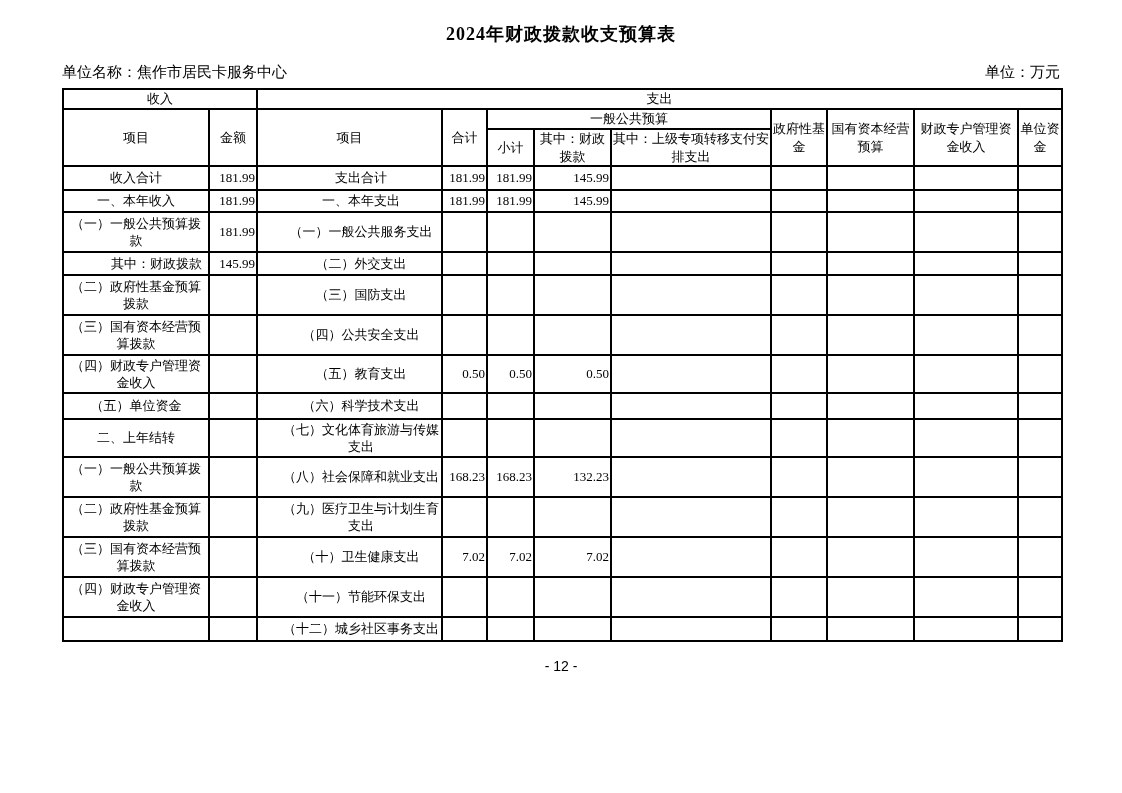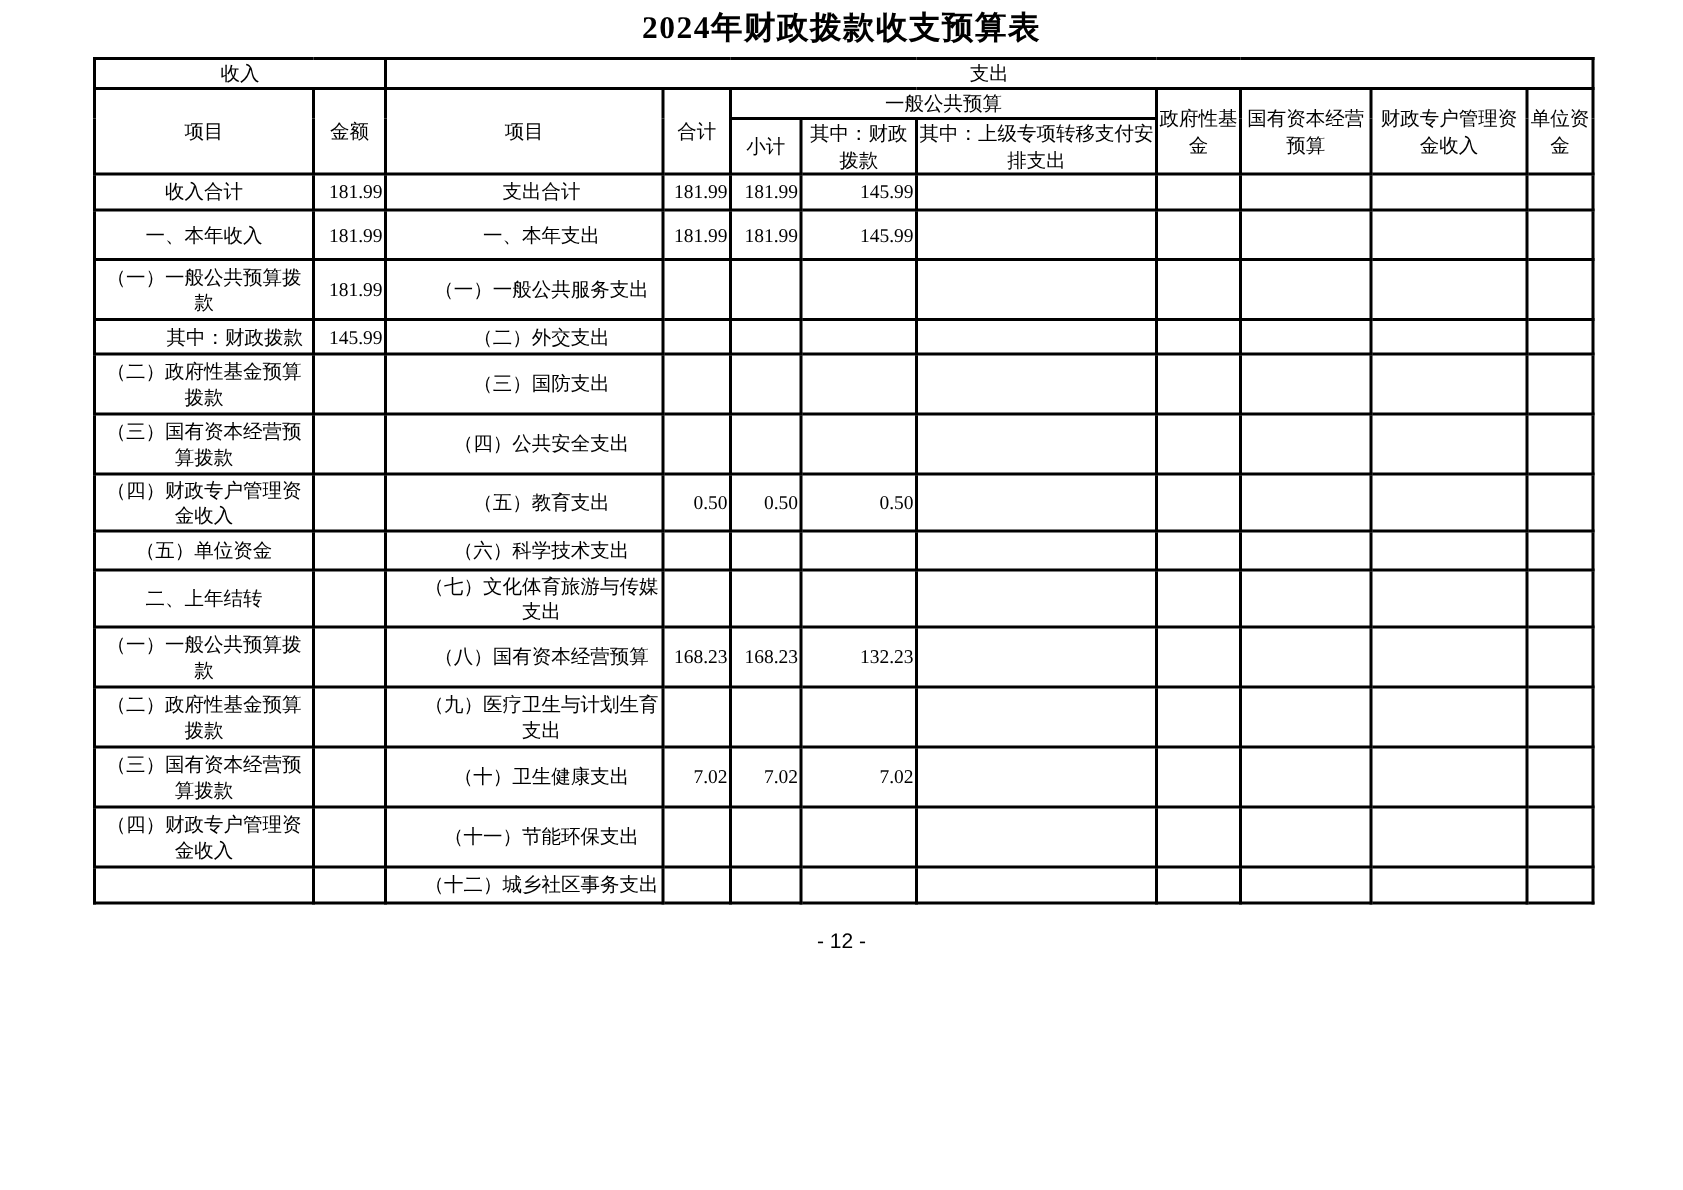--- a/index.html
+++ b/index.html
@@ -18,23 +18,23 @@
   }
   .content { padding: 0 62px; }
 
   .corner-label {
     padding-top: 60px;
     text-align: right;
     font-size: 15px;
     line-height: 1.2;
   }
   .doc-title {
-    margin-top: 4px;
+    margin-top: 22px;
     text-align: center;
-    font-size: 21px;
+    font-size: 18px;
     font-weight: bold;
     letter-spacing: 1px;
   }
   .info-row {
     margin-top: 17px;
     display: flex;
     justify-content: space-between;
     align-items: flex-end;
     font-size: 15px;
   }
@@ -81,20 +81,24 @@
 </style>
 </head>
 <body>
 
 <div class="page">
   <div class="content">
 
 
     <div class="doc-title">2024年财政拨款收支预算表</div>
 
+    <div class="info-row">
+      <span>单位名称：焦作市居民卡服务中心</span>
+      <span>单位：万元</span>
+    </div>
 
     <table class="budget">
       <colgroup>
         <col style="width:146px">
         <col style="width:48px">
         <col style="width:185px">
         <col style="width:45px">
         <col style="width:47px">
         <col style="width:77px">
         <col style="width:160px">
@@ -132,21 +136,21 @@
             <td class="item expense">支出合计</td>
             <td class="num">181.99</td>
             <td class="num">181.99</td>
             <td class="num">145.99</td>
             <td class="num"></td>
             <td class="num"></td>
             <td class="num"></td>
             <td class="num"></td>
             <td class="num"></td>
           </tr>
-          <tr style="height: 33px; font-family: Liberation Serif, serif;">
+          <tr style="height: 22px; font-family: Liberation Serif, serif;">
             <td class="item income">一、本年收入</td>
             <td class="num">181.99</td>
             <td class="item expense">一、本年支出</td>
             <td class="num">181.99</td>
             <td class="num">181.99</td>
             <td class="num">145.99</td>
             <td class="num"></td>
             <td class="num"></td>
             <td class="num"></td>
             <td class="num"></td>
@@ -239,21 +243,21 @@
             <td class="num"></td>
             <td class="num"></td>
             <td class="num"></td>
             <td class="num"></td>
             <td class="num"></td>
             <td class="num"></td>
           </tr>
           <tr style="height: 40px;">
             <td class="item income">（一）一般公共预算拨款</td>
             <td class="num"></td>
-            <td class="item expense">（八）国有资本经营预算</td>
+            <td class="item expense">（八）社会保障和就业支出</td>
             <td class="num">168.23</td>
             <td class="num">168.23</td>
             <td class="num">132.23</td>
             <td class="num"></td>
             <td class="num"></td>
             <td class="num"></td>
             <td class="num"></td>
             <td class="num"></td>
           </tr>
           <tr style="height: 40px;">

